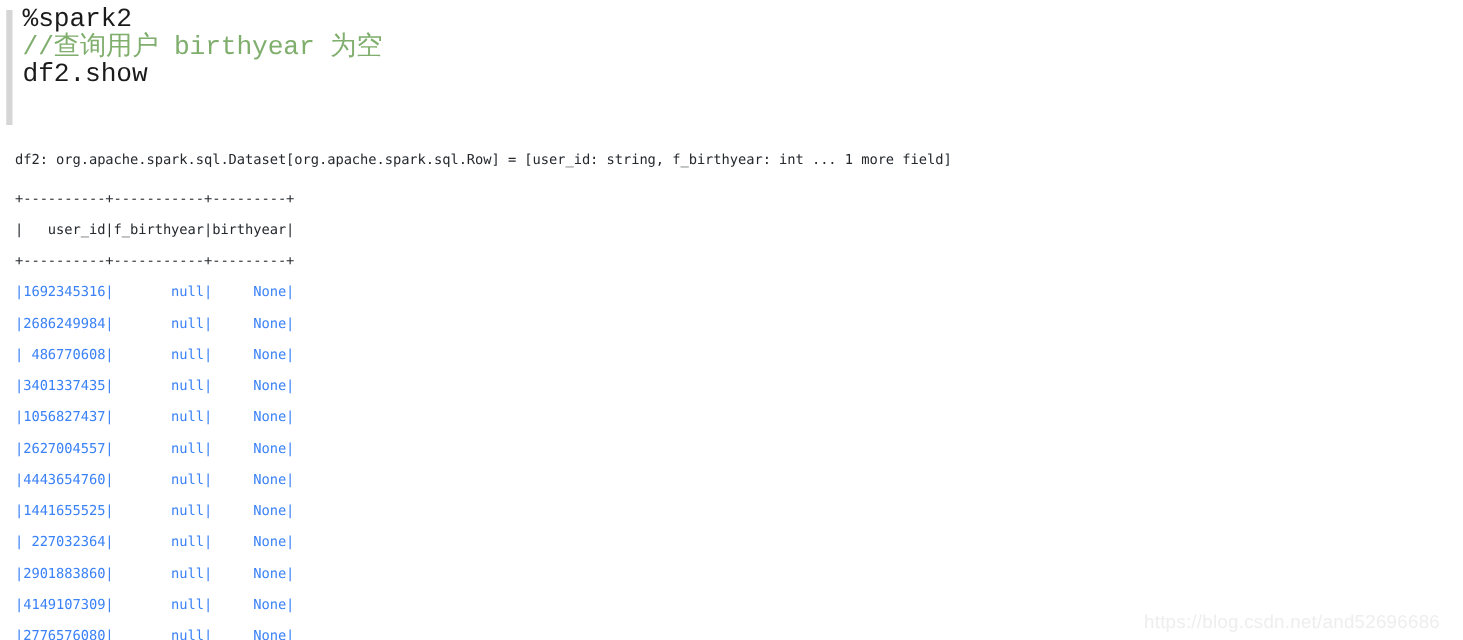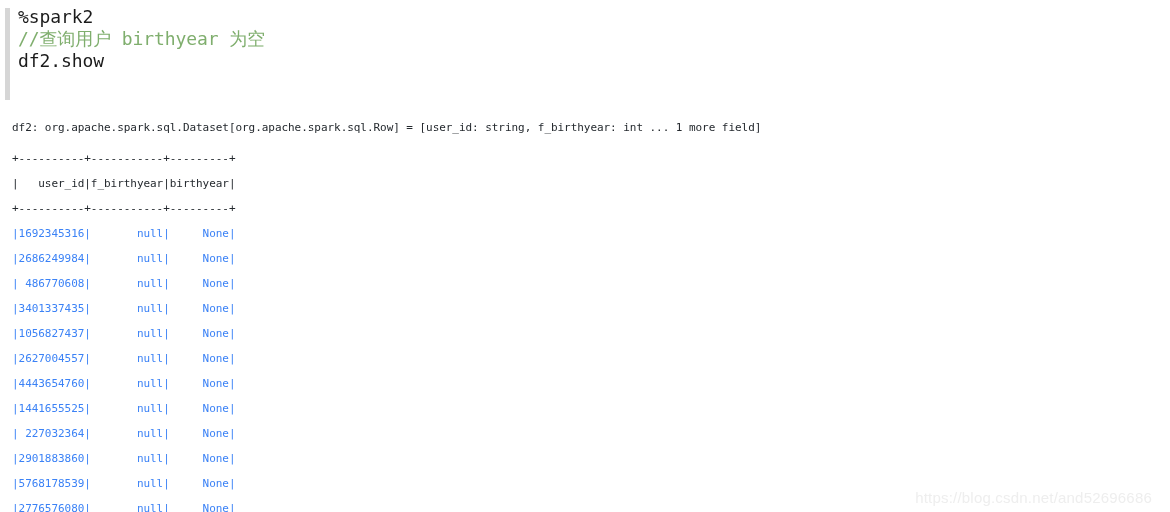--- a/index.html
+++ b/index.html
@@ -28,25 +28,26 @@
     left: 5px;
     top: 8px;
     width: 5px;
     height: 92px;
     background: #d6d6d6;
   }
   .code-lines {
     padding-left: 18px;
   }
   .code-line {
-    font-size: 18px;
+    font-size: 21px;
     line-height: 22px;
     white-space: pre;
     color: #1b1b1b;
     letter-spacing: -0.1px;
+    font-family: Liberation Mono, monospace;
   }
   .tok-magic   { color: #1b1b1b; }
   .tok-comment { color: #7fae6d; }
   .tok-keyword { color: #c4379c; }
   .tok-plain   { color: #1b1b1b; }
   .tok-string  { color: #2f41d8; }
 
   
   #output-area {
     position: absolute;
@@ -114,19 +115,19 @@
       <div class="out-line out-row">|1692345316|       null|     None|</div>
       <div class="out-line out-row">|2686249984|       null|     None|</div>
       <div class="out-line out-row">| 486770608|       null|     None|</div>
       <div class="out-line out-row">|3401337435|       null|     None|</div>
       <div class="out-line out-row">|1056827437|       null|     None|</div>
       <div class="out-line out-row">|2627004557|       null|     None|</div>
       <div class="out-line out-row">|4443654760|       null|     None|</div>
       <div class="out-line out-row">|1441655525|       null|     None|</div>
       <div class="out-line out-row">| 227032364|       null|     None|</div>
       <div class="out-line out-row">|2901883860|       null|     None|</div>
-      <div class="out-line out-row">|5768178539|       null|     None|</div>
+      <div class="out-line out-row">|4149107309|       null|     None|</div>
       <div class="out-line out-row">|2776576080|       null|     None|</div>
     </div>
 
 </div>
 
 <div id="watermark">https://blog.csdn.net/and52696686</div>
 
 </body></html>

